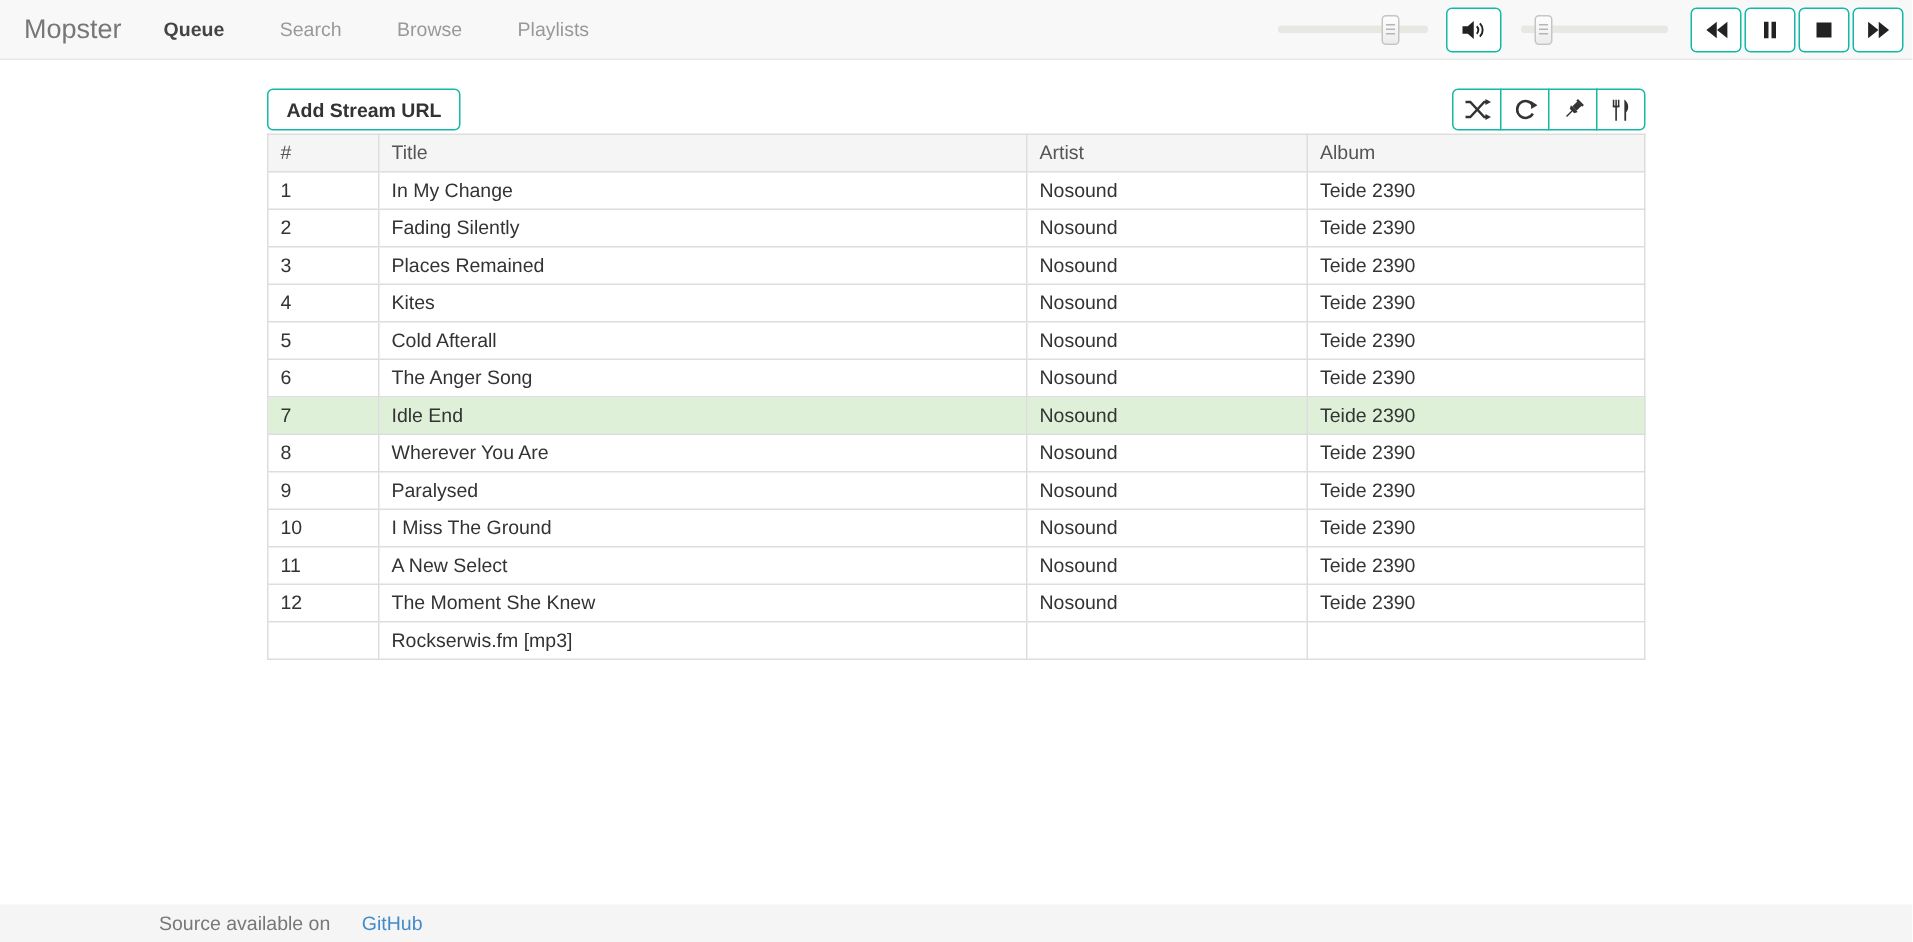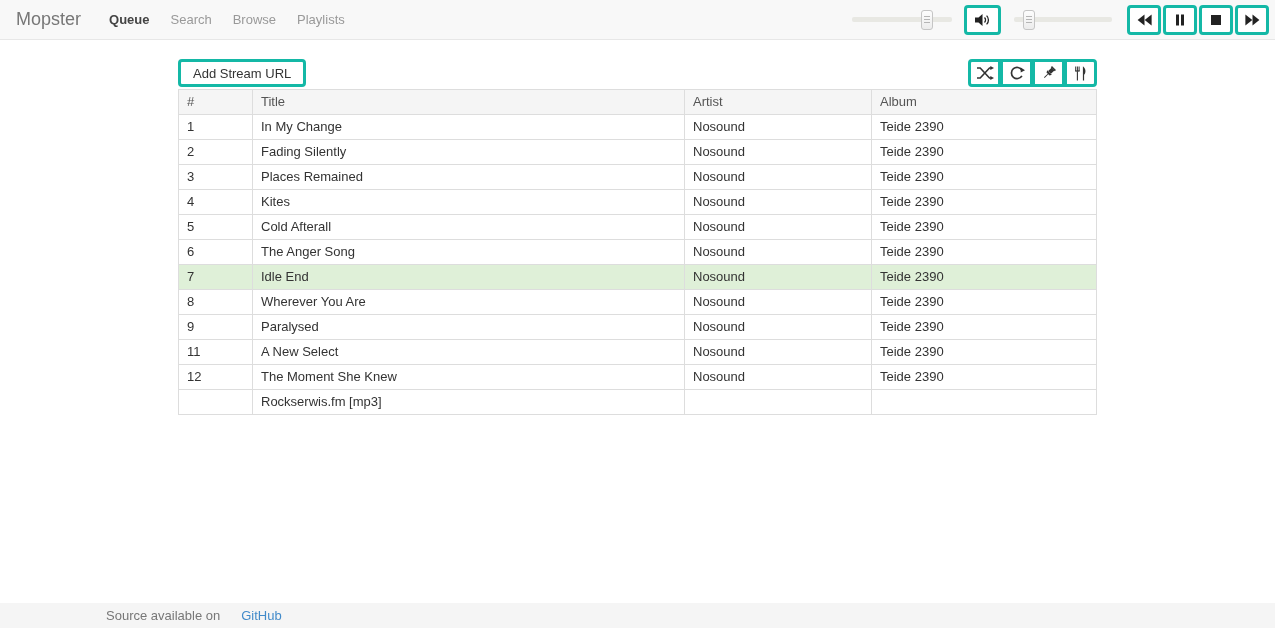--- a/index.html
+++ b/index.html
@@ -10,42 +10,42 @@
     font-size: 13px; color: #333;
   }
   body { position: relative; }
 
   
   .navbar {
     height: 40px; background: #f8f8f8; border-bottom: 1px solid #e7e7e7;
     display: flex; align-items: center;
   }
   .brand { margin-left: 16px; font-size: 18px; color: #777; text-decoration: none; cursor: pointer; }
-  .nav-items { list-style: none; display: flex; margin-left: 28px; gap: 21px; }
+  .nav-items { list-style: none; display: flex; margin-left: 28px; gap: 37px; }
   .nav-items li { color: #999; cursor: pointer; font-size: 13px; }
   .nav-items li.active { color: #444; font-weight: bold; }
 
   .nav-right { margin-left: auto; display: flex; align-items: center; margin-right: 6px; }
 
   .slider { position: relative; height: 30px; display: flex; align-items: center; cursor: pointer; }
   .slider .track { width: 100%; height: 5px; background: #e8e8e3; border-radius: 2px; }
   .slider .handle {
     position: absolute; top: 5px; width: 12px; height: 20px;
     background: linear-gradient(#fdfdfd, #ececec);
     border: 1px solid #c5c5c5; border-radius: 3px;
     display: flex; flex-direction: column; justify-content: center; align-items: center; gap: 2px;
   }
   .slider .handle i { display: block; width: 6px; height: 1px; background: #b5b5b5; }
   .slider-seek { width: 100px; margin-right: 12px; }
   .slider-volume { width: 98px; margin-left: 13px; margin-right: 15px; }
 
   .btn {
-    background: #fff; border: 3px solid #14b8a6; border-radius: 4px;
+    background: #fff; border: 1px solid #14b8a6; border-radius: 4px;
     display: inline-flex; align-items: center; justify-content: center;
-    cursor: pointer; color: #333;
+    cursor: pointer; color: #333; font-weight: bold;
   }
   .btn-mute { width: 37px; height: 30px; }
   .transport { display: flex; gap: 2px; }
   .transport .btn { width: 34px; height: 30px; }
 
   
   .container { width: 919px; margin: 0 auto; }
 
   .toolbar { margin-top: 19px; display: flex; justify-content: space-between; align-items: center; height: 28px; }
   .btn-add-stream { height: 28px; padding: 0 12px; font-size: 13px; }
@@ -278,20 +278,26 @@
       <td>Teide 2390</td>
     </tr>
 
     <tr>
       <td class="col-num">9</td>
       <td>Paralysed</td>
       <td>Nosound</td>
       <td>Teide 2390</td>
     </tr>
 
+    <tr>
+      <td class="col-num">10</td>
+      <td>I Miss The Ground</td>
+      <td>Nosound</td>
+      <td>Teide 2390</td>
+    </tr>
 
     <tr>
       <td class="col-num">11</td>
       <td>A New Select</td>
       <td>Nosound</td>
       <td>Teide 2390</td>
     </tr>
 
     <tr>
       <td class="col-num">12</td>

